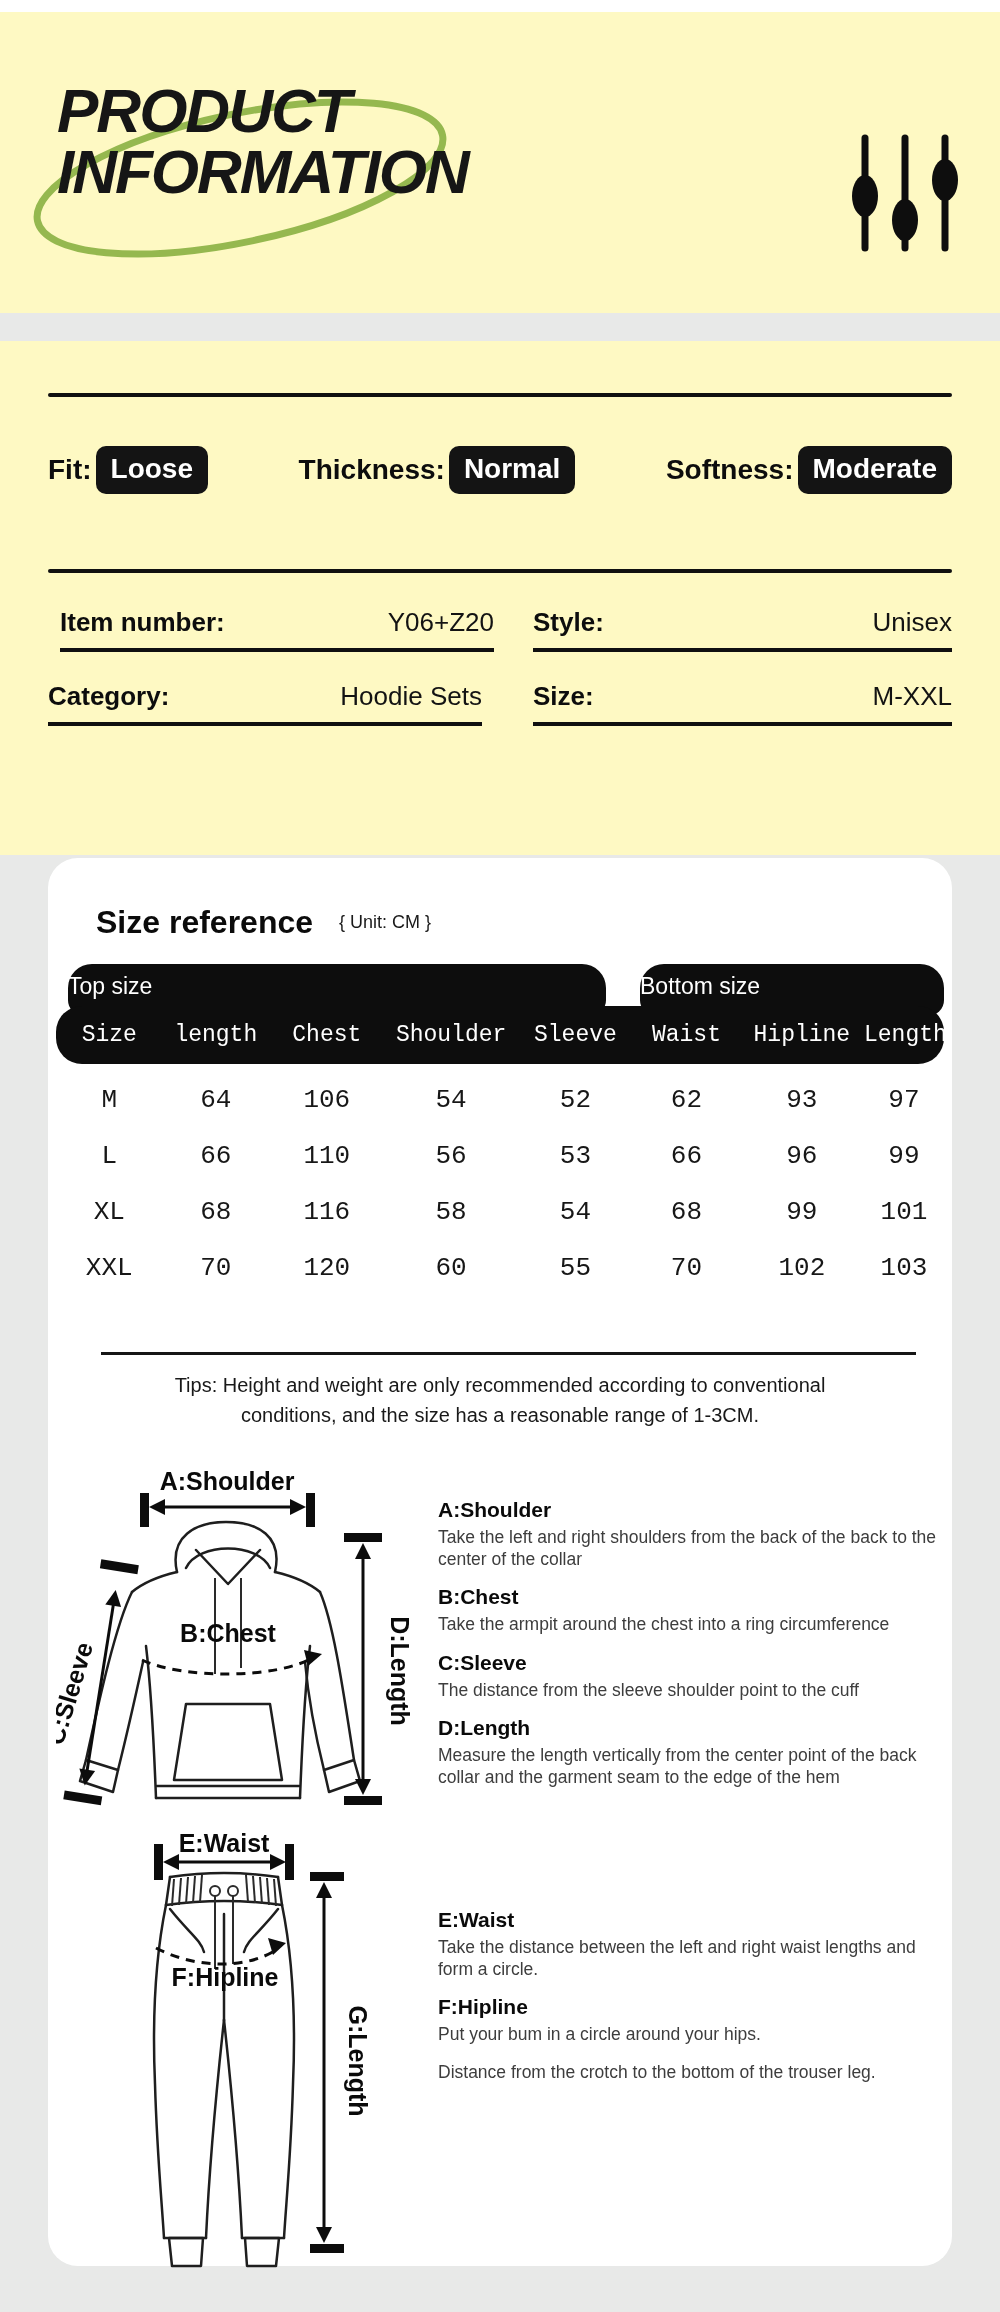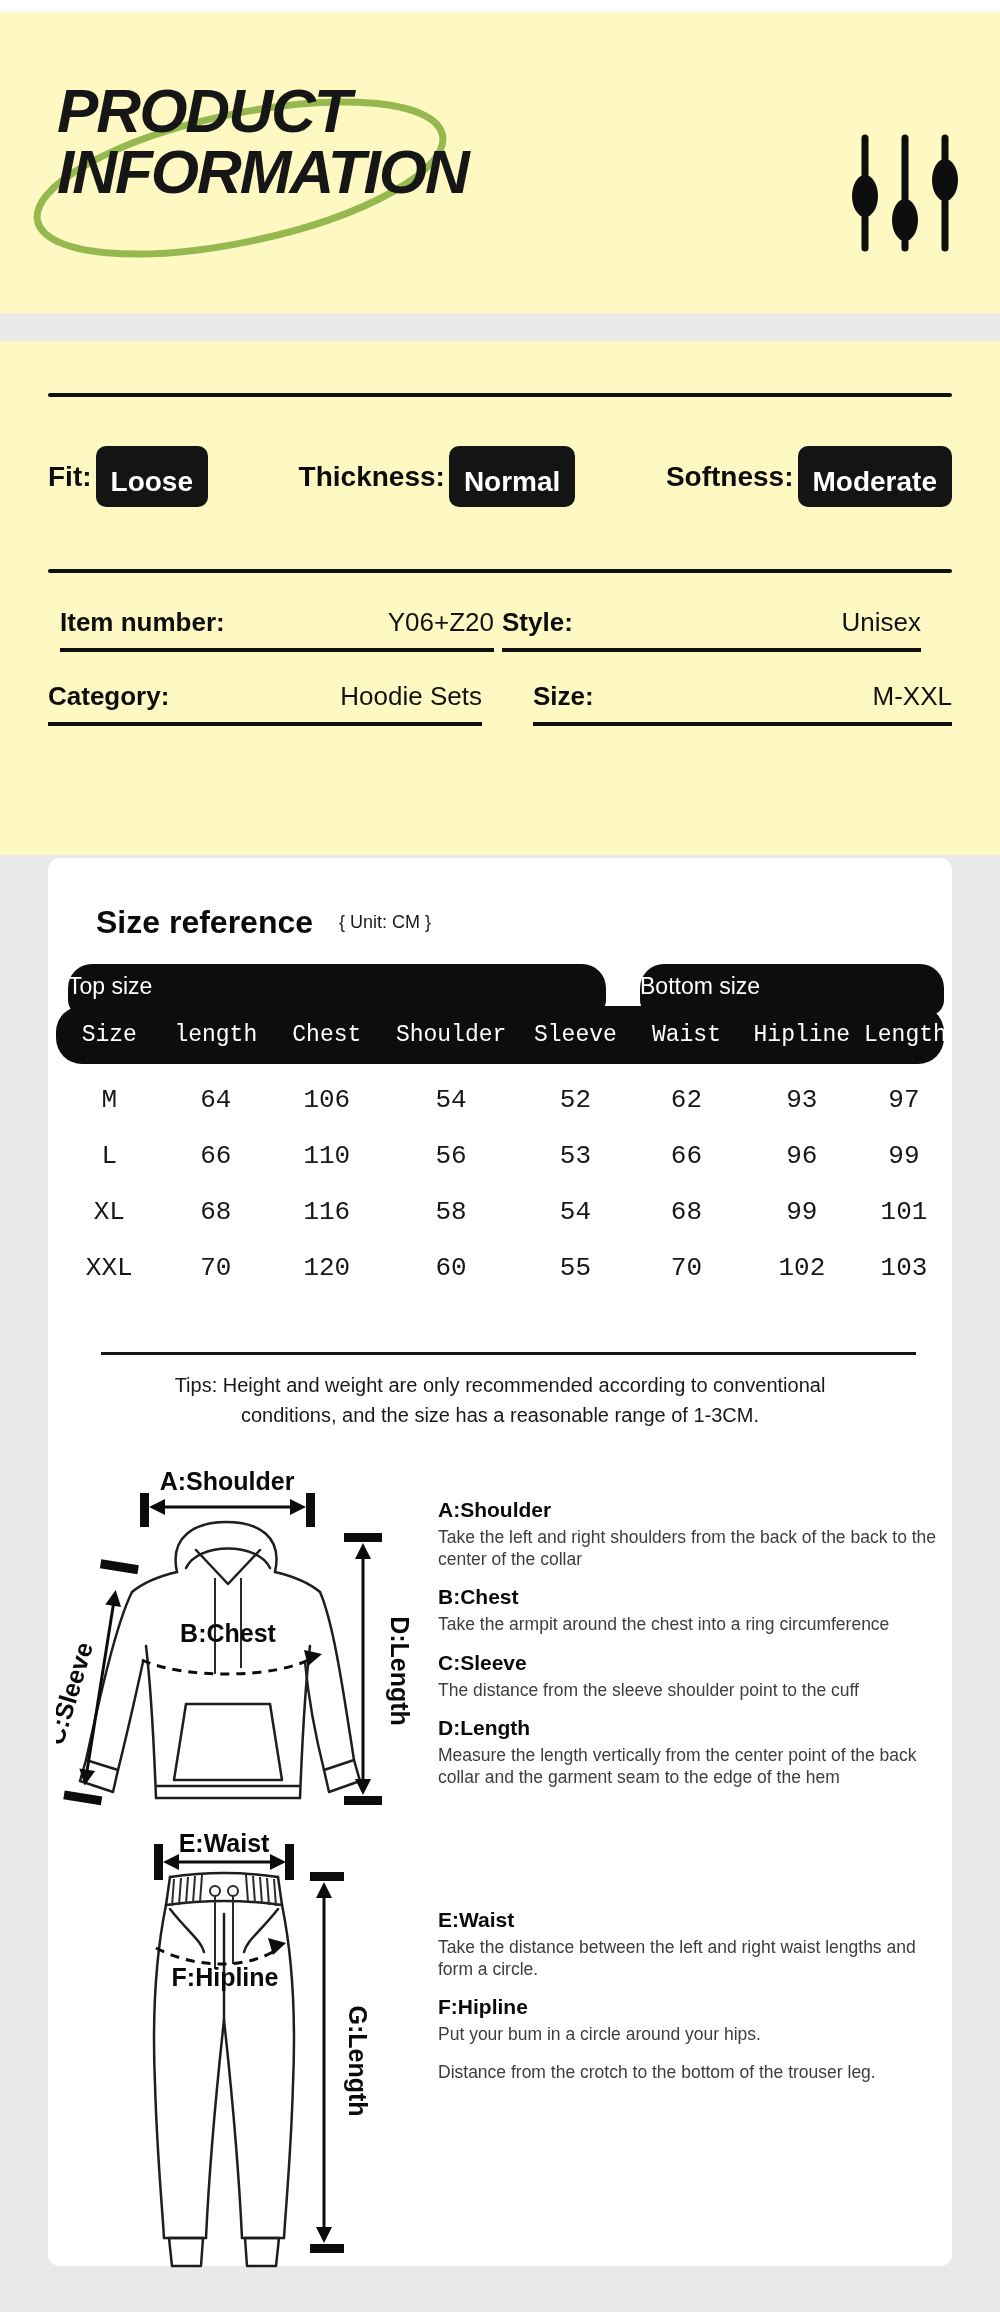--- a/index.html
+++ b/index.html
@@ -20,36 +20,36 @@
   
   .rule { position:absolute; left:48px; width:904px; height:4px; background:#101010; border-radius:2px; }
   .rule-top { top:393px; }
   .rule-bottom { top:569px; }
 
   .attr-row { position:absolute; top:446px; left:48px; width:904px; height:60px;
               display:flex; align-items:flex-start; justify-content:space-between; }
   .attr-group { display:flex; align-items:center; }
   .attr-label { font-size:28px; font-weight:bold; color:#0d0d0d; }
   .attr-badge { background:#141414; color:#ffffff; font-size:28px; font-weight:bold;
-                border-radius:10px; padding:20px 15px 9px; margin-left:4px; }
+                border-radius:10px; padding:7px 15px 9px; margin-left:4px; }
 
   .field { position:absolute; display:flex; justify-content:space-between; align-items:flex-end;
            border-bottom:4px solid #101010; padding-bottom:10px; height:52px; }
   .field .lbl { font-size:26px; font-weight:bold; color:#0d0d0d; }
   .field .val { font-size:26px; color:#131313; }
   .f-item     { top:600px; left:60px;  width:434px;gap:12px; }
-  .f-style    { top:600px; left:502px; width:419px;text-align:right; }
+  .f-style    { top:600px; left:533px; width:419px;text-align:right; }
   .f-category { top:674px; left:48px;  width:434px; }
   .f-size     { top:674px; left:533px; width:419px; }
   .f-fabric   { top:748px; left:48px;  width:904px; }
 
   
   .bottom-bg { position:absolute; top:855px; left:0; width:100%; height:1457px; background:#e8e9e8; }
   .card { position:absolute; top:858px; left:48px; width:904px; height:1408px;
-          background:#ffffff; border-radius:12px; }
+          background:#ffffff; border-radius:30px; }
 
   .sr-head { position:absolute; top:46px; left:48px; display:flex; align-items:center; }
   .sr-title { font-size:32px; font-weight:bold; color:#0b0b0b; }
   .sr-unit { font-size:18px; color:#1a1a1a; margin-left:26px; }
 
   .size-table { position:absolute; top:106px; left:8px; width:888px; }
   .tabs { position:relative; height:42px; }
   .tab { position:absolute; top:0; height:52px; background:#0d0d0d; color:#ffffff;
          font-size:23px; text-align:left; line-height:44px; border-radius:24px 24px 16px 16px; }
   .tab-top { left:12px; width:538px; }

